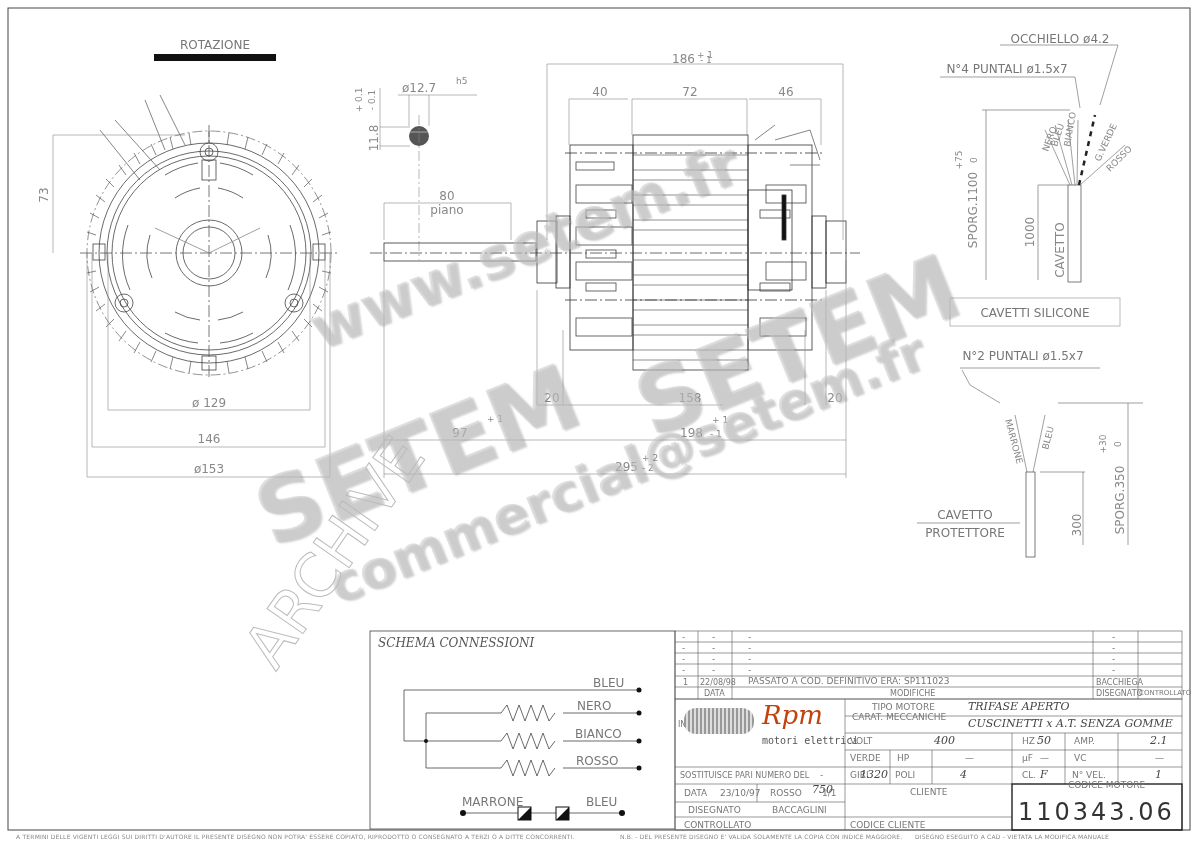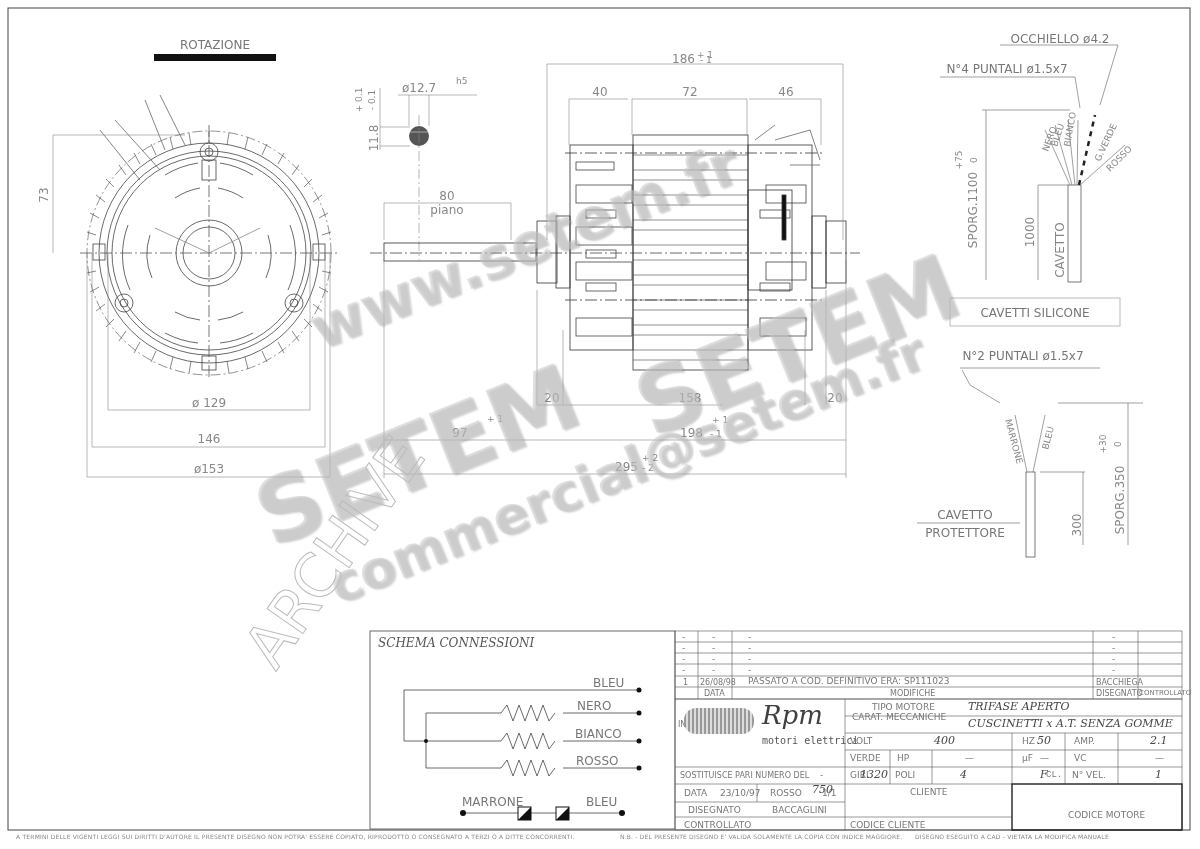--- a/index.html
+++ b/index.html
@@ -261,32 +261,32 @@
 <div class="tb m" style="left:1112px;top:643px;">-</div>
 <div class="tb m" style="left:682px;top:654px;">-</div>
 <div class="tb m" style="left:712px;top:654px;">-</div>
 <div class="tb m" style="left:748px;top:654px;">-</div>
 <div class="tb m" style="left:1112px;top:654px;">-</div>
 <div class="tb m" style="left:682px;top:665px;">-</div>
 <div class="tb m" style="left:712px;top:665px;">-</div>
 <div class="tb m" style="left:748px;top:665px;">-</div>
 <div class="tb m" style="left:1112px;top:665px;">-</div>
 <div class="tb s" style="left:683px;top:678px;">1</div>
-<div class="tb s" style="left:700px;top:678px;">26/08/98</div>
+<div class="tb s" style="left:700px;top:678px;">22/08/98</div>
 <div class="tb m" style="left:748px;top:676px;">PASSATO A COD. DEFINITIVO ERA: SP111023</div>
 <div class="tb s" style="left:1096px;top:678px;">BACCHIEGA</div>
 <div class="tb s" style="left:678px;top:689px;margin-top:31px;">IND</div>
 <div class="tb s" style="left:704px;top:689px;">DATA</div>
 <div class="tb s" style="left:890px;top:689px;">MODIFICHE</div>
 <div class="tb s" style="left:1096px;top:689px;">DISEGNATO</div>
 <div class="tb s" style="left:1139px;top:689px;font-size:7px;">CONTROLLATO</div>
 
 
 <div style="position:absolute;left:684px;top:708px;width:70px;height:26px;border-radius:12px;background:repeating-linear-gradient(90deg,#999 0 2px,#ddd 2px 4px);"></div>
-<div class="tb" style="left:762px;top:700px;font-family:'DejaVu Serif',serif;font-style:italic;font-size:26px;color:#404040;">Rpm</div>
+<div class="tb" style="left:762px;top:700px;font-family:'DejaVu Serif',serif;font-style:italic;font-size:26px;color:#c2410c;">Rpm</div>
 <div class="tb" style="left:762px;top:735px;font-family:'DejaVu Sans Mono',monospace;font-size:10px;color:#555;">motori elettrici</div>
 
 <div class="tb m" style="left:872px;top:702px;">TIPO MOTORE</div>
 <div class="tb i" style="left:968px;top:700px;">TRIFASE APERTO</div>
 <div class="tb m" style="left:852px;top:712px;">CARAT. MECCANICHE</div>
 <div class="tb i" style="left:968px;top:717px;">CUSCINETTI x A.T. SENZA GOMME</div>
 
 <div class="tb m" style="left:850px;top:736px;text-align:right;">VOLT</div>
 <div class="tb i" style="left:934px;top:734px;">400</div>
 <div class="tb m" style="left:1022px;top:736px;">HZ</div>
@@ -302,35 +302,36 @@
 <div class="tb m" style="left:1040px;top:753px;">—</div>
 <div class="tb m" style="left:1074px;top:753px;">VC</div>
 <div class="tb m" style="left:1155px;top:753px;">—</div>
 
 <div class="tb s" style="left:680px;top:771px;">SOSTITUISCE PARI NUMERO DEL</div>
 <div class="tb m" style="left:820px;top:770px;">-</div>
 <div class="tb m" style="left:850px;top:770px;">GIRI</div>
 <div class="tb i" style="left:860px;top:768px;">1320</div>
 <div class="tb m" style="left:895px;top:770px;">POLI</div>
 <div class="tb i" style="left:960px;top:768px;">4</div>
-<div class="tb m" style="left:1046px;top:770px;font-family:Liberation Mono, monospace;">CL.</div>
+<div class="tb m" style="left:1022px;top:770px;">CL.</div>
 <div class="tb i" style="left:1040px;top:768px;">F</div>
 <div class="tb m" style="left:1072px;top:770px;">N° VEL.</div>
 <div class="tb i" style="left:1155px;top:768px;">1</div>
 
 <div class="tb m" style="left:684px;top:788px;">DATA</div>
 <div class="tb m" style="left:720px;top:788px;">23/10/97</div>
 <div class="tb m" style="left:770px;top:788px;">ROSSO</div>
 <div class="tb m" style="left:822px;top:788px;">1/1</div>
 <div class="tb m" style="left:688px;top:805px;">DISEGNATO</div>
 <div class="tb m" style="left:772px;top:805px;">BACCAGLINI</div>
 <div class="tb m" style="left:684px;top:820px;">CONTROLLATO</div>
 <div class="tb m" style="left:910px;top:787px;">CLIENTE</div>
 <div class="tb m" style="left:850px;top:820px;">CODICE CLIENTE</div>
-<div class="tb m" style="left:1068px;top:810px;">CODICE MOTORE</div>
+<div class="tb m" style="left:1068px;top:780px;">CODICE MOTORE</div>
+<div class="tb" style="left:1018px;top:798px;font-size:24px;color:#333;letter-spacing:3px;">110343.06</div>
 
 
 <div class="footer" style="left:16px;top:833px;">A TERMINI DELLE VIGENTI LEGGI SUI DIRITTI D'AUTORE IL PRESENTE DISEGNO NON POTRA' ESSERE COPIATO, RIPRODOTTO O CONSEGNATO A TERZI O A DITTE CONCORRENTI.</div>
 <div class="footer" style="left:620px;top:833px;">N.B. - DEL PRESENTE DISEGNO E' VALIDA SOLAMENTE LA COPIA CON INDICE MAGGIORE.</div>
 <div class="footer" style="left:915px;top:833px;">DISEGNO ESEGUITO A CAD - VIETATA LA MODIFICA MANUALE</div>
 
 
 <div class="wm" style="left:300px;top:300px;font-size:58px;transform:rotate(-22deg);transform-origin:left top;">www.setem.fr</div>
 <div class="wm" style="left:240px;top:470px;font-size:90px;transform:rotate(-22deg);transform-origin:left top;">SETEM</div>
 <div class="wm" style="left:620px;top:360px;font-size:90px;transform:rotate(-22deg);transform-origin:left top;">SETEM</div>

